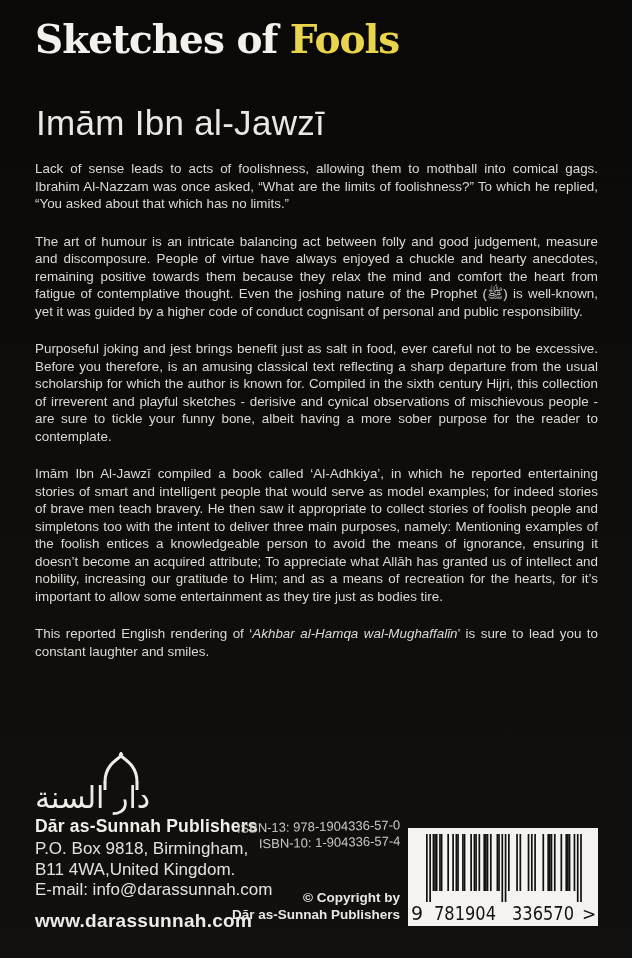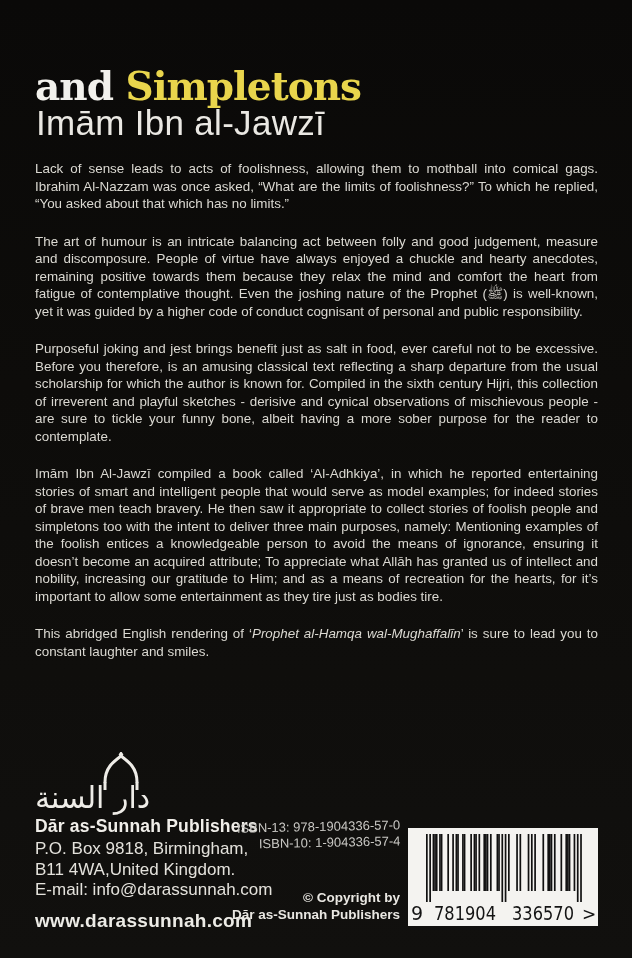--- a/index.html
+++ b/index.html
@@ -55,32 +55,31 @@
     font-size:13.5px;line-height:16.5px;font-weight:700;color:#e9e7e2;text-align:right;
   }
   .barcode{position:absolute;left:408px;top:828px;}
 </style>
 </head>
 <body>
 
 <div class="cover">
 
   <h1 class="title">
-    <br>
-    <span><span class="t-white">and </span><span class="t-yellow">Simpletons</span></span>
+    <span><span class="t-white">Sketches of </span><span class="t-yellow">Fools</span></span><br>
   </h1>
 
   <div class="author">Imām Ibn al-Jawzī</div>
 
   <div class="synopsis">
     <p>Lack of sense leads to acts of foolishness, allowing them to mothball into comical gags. Ibrahim Al-Nazzam was once asked, “What are the limits of foolishness?” To which he replied, “You asked about that which has no limits.”</p>
     <p>The art of humour is an intricate balancing act between folly and good judgement, measure and discomposure. People of virtue have always enjoyed a chuckle and hearty anecdotes, remaining positive towards them because they relax the mind and comfort the heart from fatigue of contemplative thought. Even the joshing nature of the Prophet (ﷺ) is well-known, yet it was guided by a higher code of conduct cognisant of personal and public responsibility.</p>
     <p>Purposeful joking and jest brings benefit just as salt in food, ever careful not to be excessive. Before you therefore, is an amusing classical text reflecting a sharp departure from the usual scholarship for which the author is known for. Compiled in the sixth century Hijri, this collection of irreverent and playful sketches - derisive and cynical observations of mischievous people - are sure to tickle your funny bone, albeit having a more sober purpose for the reader to contemplate.</p>
     <p>Imām Ibn Al-Jawzī compiled a book called ‘Al-Adhkiya’, in which he reported entertaining stories of smart and intelligent people that would serve as model examples; for indeed stories of brave men teach bravery. He then saw it appropriate to collect stories of foolish people and simpletons too with the intent to deliver three main purposes, namely: Mentioning examples of the foolish entices a knowledgeable person to avoid the means of ignorance, ensuring it doesn’t become an acquired attribute; To appreciate what Allāh has granted us of intellect and nobility, increasing our gratitude to Him; and as a means of recreation for the hearts, for it’s important to allow some entertainment as they tire just as bodies tire.</p>
-    <p><span>This abridged English rendering of ‘</span><span class="italic">Prophet al-Hamqa wal-Mughaffalīn</span><span>’ is sure to lead you to constant laughter and smiles.</span></p>
+    <p><span>This reported English rendering of ‘</span><span class="italic">Akhbar al-Hamqa wal-Mughaffalīn</span><span>’ is sure to lead you to constant laughter and smiles.</span></p>
   </div>
 
   <svg class="logo" width="118" height="64" viewBox="0 0 118 64">
     <path d="M72 30 C72 16 80 10 88 4 C96 10 104 16 104 30" fill="none" stroke="#eeece7" stroke-width="3" stroke-linecap="round"></path>
     <path d="M88 -1 l2.4 3.6 l-2.4 3.6 l-2.4 -3.6 z" fill="#eeece7"></path>
     <line x1="72" y1="30" x2="72" y2="38" stroke="#eeece7" stroke-width="3"></line>
     <line x1="104" y1="30" x2="104" y2="38" stroke="#eeece7" stroke-width="3"></line>
     <text x="2" y="56" font-size="30" fill="#eeece7" font-family="'DejaVu Sans', sans-serif">دار السنة</text>
   </svg>
 

